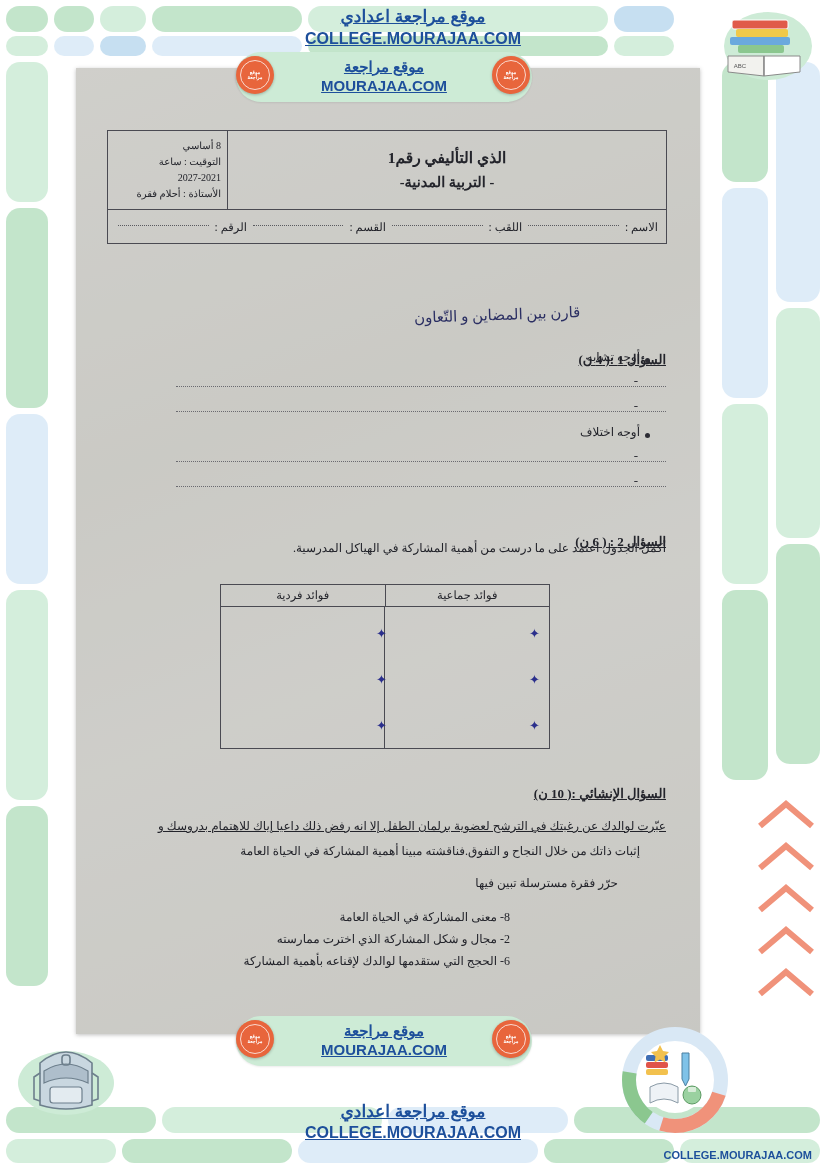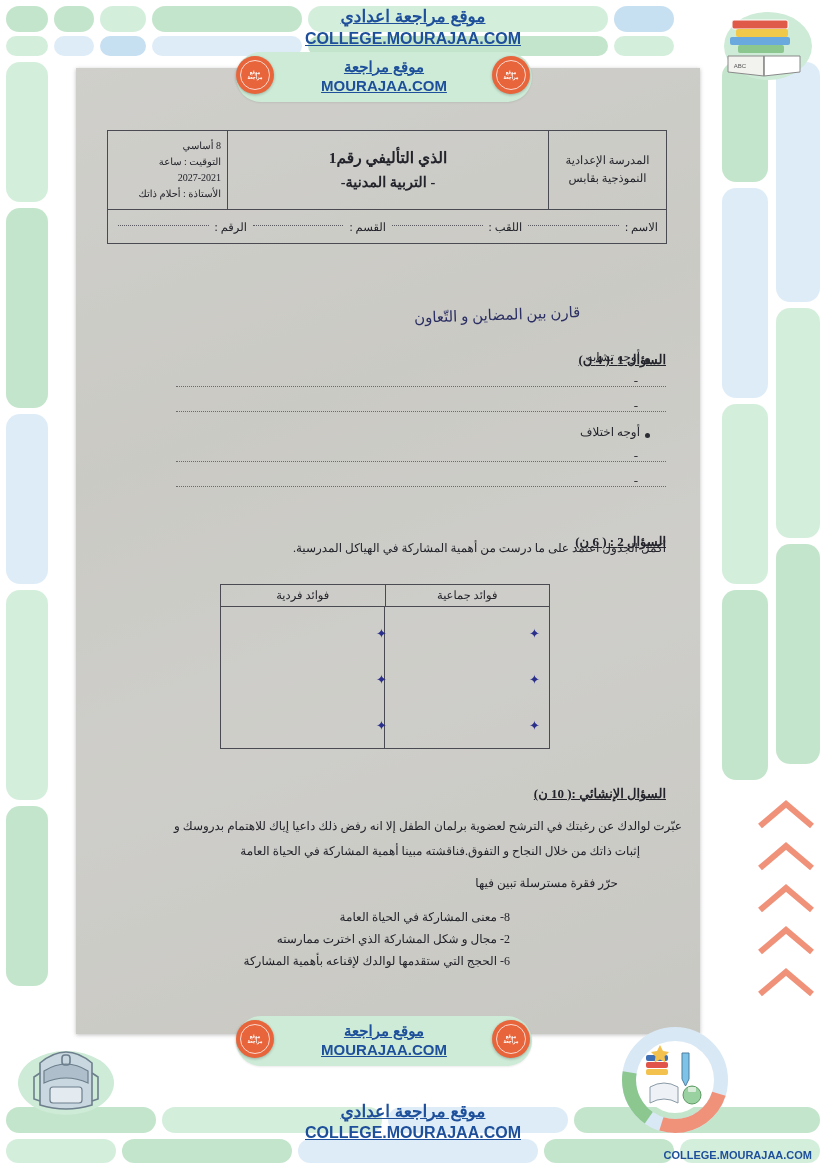--- a/index.html
+++ b/index.html
@@ -303,33 +303,29 @@
       <div class="a">موقع مراجعة</div>
       <div class="b">MOURAJAA.COM</div>
     </div>
   </div>
 
   <div id="sheet">
     <div class="paper"></div>
     <div class="doc">
 
       <div class="hdr">
-        <div class="cell c-right">
-          <div>المدرسة الإعدادية</div>
-          <div>النموذجية بقابس</div>
-        </div>
         <div class="cell c-mid">
           <div class="t1">الذي التأليفي رقم1</div>
           <div class="t2">-   التربية المدنية-</div>
         </div>
         <div class="cell c-left">
           <div>8 أساسي</div>
           <div>التوقيت : ساعة</div>
           <div>2027-2021</div>
-          <div>الأستاذة : أحلام ذاتك</div>
+          <div>الأستاذة : أحلام فقرة</div>
         </div>
       </div>
 
       <div class="hdr2">
         <span class="lbl">الاسم :</span>
         <span class="dots"></span>
         <span class="lbl">اللقب :</span>
         <span class="dots"></span>
         <span class="lbl">القسم :</span>
         <span class="dots"></span>
@@ -365,21 +361,21 @@
         <div class="vline"></div>
         <div class="star" style="right:9px;  top:42px;">✦</div>
         <div class="star" style="right:162px;top:42px;">✦</div>
         <div class="star" style="right:9px;  top:88px;">✦</div>
         <div class="star" style="right:162px;top:88px;">✦</div>
         <div class="star" style="right:9px;  top:134px;">✦</div>
         <div class="star" style="right:162px;top:134px;">✦</div>
       </div>
 
       <div class="q" style="top:718px;">السؤال الإنشائي :( 10 ن)</div>
-      <div class="txt" style="right:18px; top:752px; width:558px; line-height:1.1;">عبّرت لوالدك عن رغبتك في الترشح لعضوية برلمان الطفل إلا انه رفض ذلك داعيا إياك للاهتمام بدروسك و</div>
+      <div class="txt" style="right:34px; top:752px; width:558px; line-height:1.1;text-decoration:underline;">عبّرت لوالدك عن رغبتك في الترشح لعضوية برلمان الطفل إلا انه رفض ذلك داعيا إياك للاهتمام بدروسك و</div>
       <div class="txt" style="right:60px; top:776px; width:532px;">إثبات ذاتك من خلال النجاح و  التفوق.فناقشته مبينا أهمية المشاركة في الحياة العامة</div>
       <div class="txt" style="right:82px; top:808px;">حرّر فقرة مسترسلة تبين فيها</div>
 
       <div class="txt" style="right:190px; top:842px;">8-  معنى المشاركة في الحياة العامة</div>
       <div class="txt" style="right:190px; top:864px;">2-  مجال و شكل المشاركة الذي اخترت ممارسته</div>
       <div class="txt" style="right:190px; top:886px;">6-  الحجج التي ستقدمها لوالدك لإقناعه بأهمية المشاركة</div>
 
     </div>
   </div>
 

